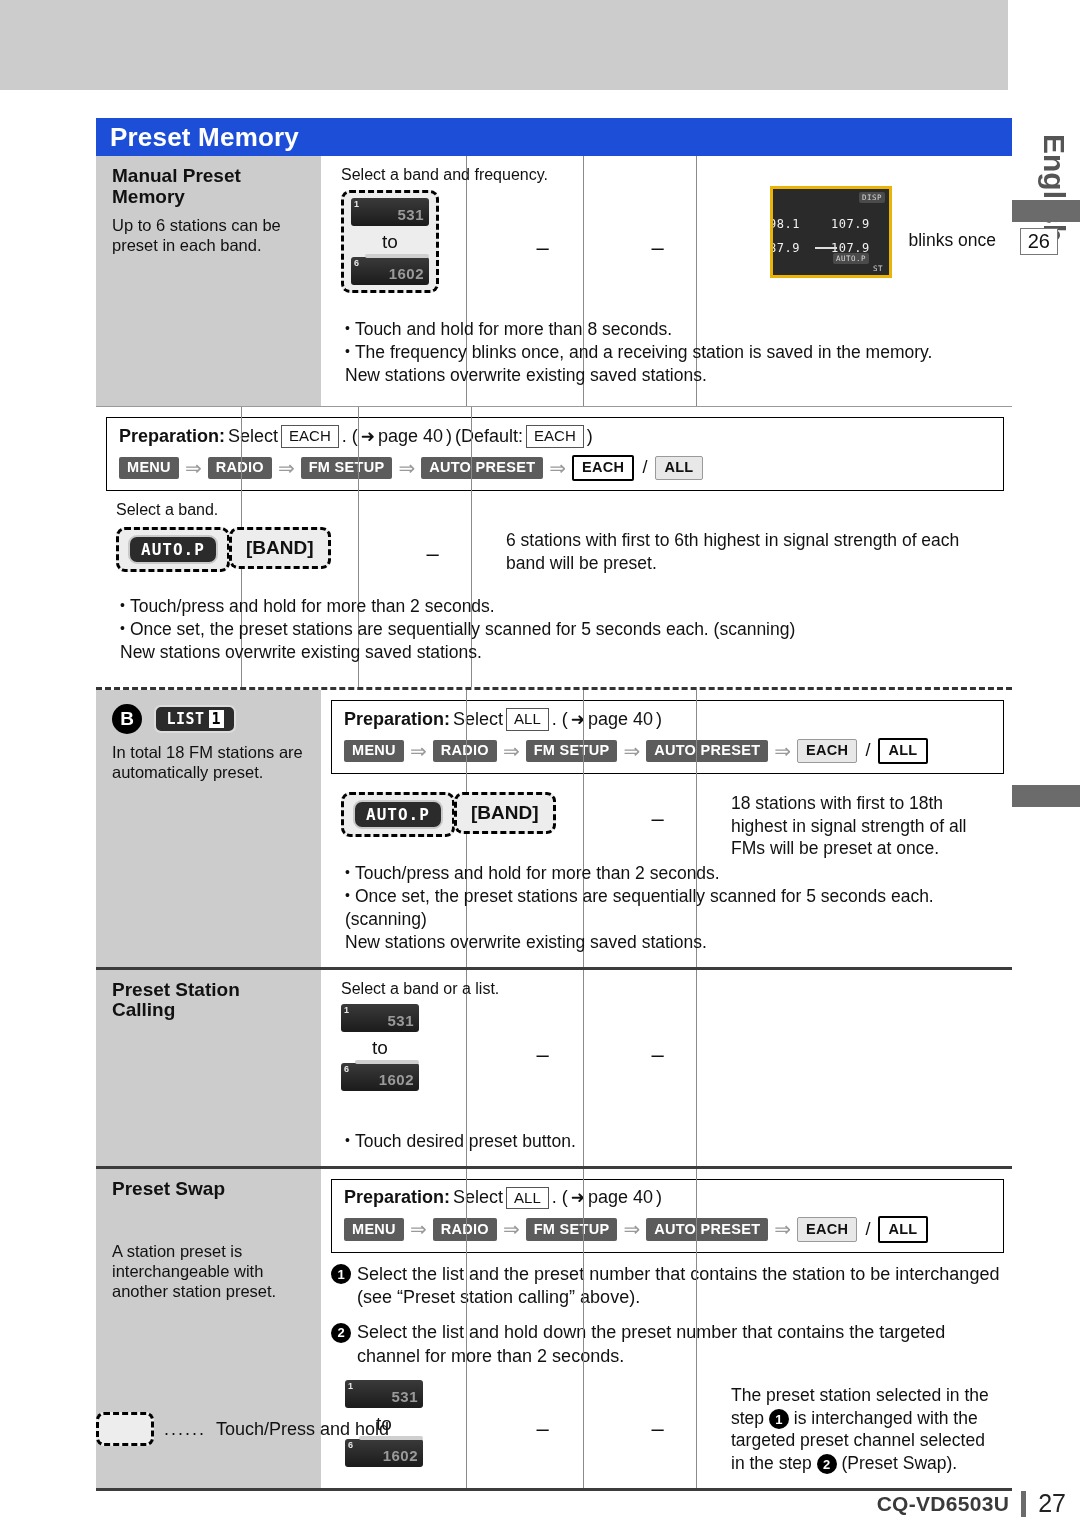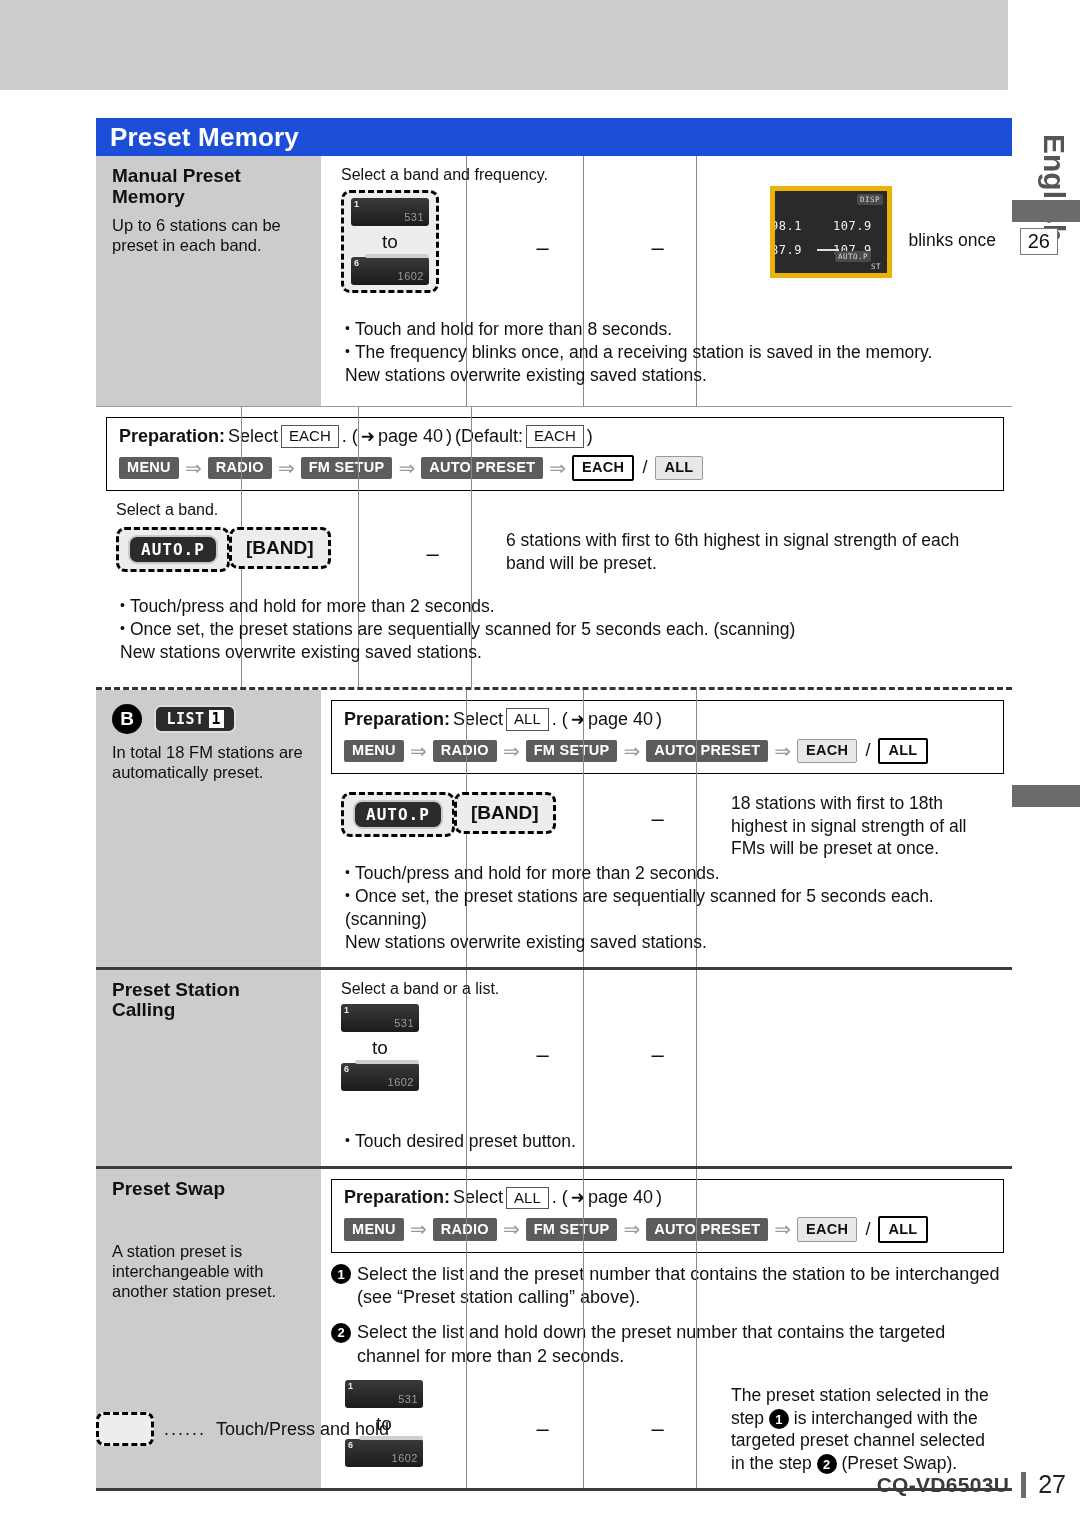--- a/index.html
+++ b/index.html
@@ -89,21 +89,21 @@
     width: 78px; height: 28px; border-radius: 3px;
     background: linear-gradient(#3a3a3a, #1b1b1b);
     position: relative; display: block;
   }
   .presetbtn .num {
     position: absolute; left: 3px; top: 2px;
     font-size: 9px; color: #e8e8e8; font-weight: bold; line-height: 1;
   }
   .presetbtn .freq {
     position: absolute; right: 5px; bottom: 3px;
-    font-size: 11px; color: #9a9a9a; font-weight: normal; letter-spacing: .5px;
+    font-size: 15px; color: #9a9a9a; font-weight: bold; letter-spacing: .5px;
   }
   .presetbtn.second::before{
     content:""; position:absolute; left:14px; top:-3px; right:0; height:4px;
     background:#cfcfcf; border-radius:2px;
   }
   .to-lbl { font-size: 19px; margin: 5px 0 4px; color: #111; }
 
   
   .chip-autop {
     background: #2b2b2b; color: #fff; border: 2px solid #c9c9c9;
@@ -164,21 +164,21 @@
     font-family: "DejaVu Sans Mono", monospace; letter-spacing: .5px;
   }
   .lcd-chip .inv {
     background: #fff; color: #000; padding: 0 3px; margin-left: 4px;
   }
 
   
   .display-shot {
     position: absolute; right: 110px; top: 58px;
     width: 122px; height: 92px; background: #2a2a2a;
-    border: 5px solid #eab308; overflow: hidden;
+    border: 3px solid #eab308; overflow: hidden;
   }
   .ds-tag {
     position: absolute; background: #4a4a4a; color: #d9d9d9;
     font-size: 7.5px; font-family: "DejaVu Sans Mono", monospace;
     padding: 1px 3px; border-radius: 2px; letter-spacing: .5px;
   }
   .ds-freq { position: absolute; color: #f2f2f2; font-size: 12px;
     font-family: "DejaVu Sans Mono", monospace; letter-spacing: .5px; }
   .ds-lead { position: absolute; height: 1.5px; background: #ddd; }
   .blinks-note { position: absolute; right: 8px; top: 95px; font-size: 17.5px; }
@@ -206,21 +206,21 @@
 
   
   .legend { position: absolute; left: 96px; top: 1412px; display: flex; align-items: center; gap: 10px; }
   .legend .lbox {
     width: 58px; height: 34px; border: 3px dashed #000; border-radius: 8px; background: #ededed;
   }
   .legend .dots { font-size: 18px; letter-spacing: 2px; color: #111; }
   .legend .ltxt { font-size: 18px; }
 
   
-  .footer { position: absolute; right: 14px; bottom: 27px; display: flex; align-items: center; gap: 12px; }
+  .footer { position: absolute; right: 14px; bottom: 8px; display: flex; align-items: center; gap: 12px; }
   .footer .model { font-size: 21px; font-weight: bold; color: #3a3a3a; letter-spacing: .3px; }
   .footer .sep { width: 5px; height: 26px; background: #6b6b6b; }
   .footer .pnum { font-size: 25px; color: #222; }
 
   .thickline { height: 3px; background: #3c3c3c; }
   .thinline { height: 1px; background: #9a9a9a; }
 </style>
 </head>
 <body>
 

